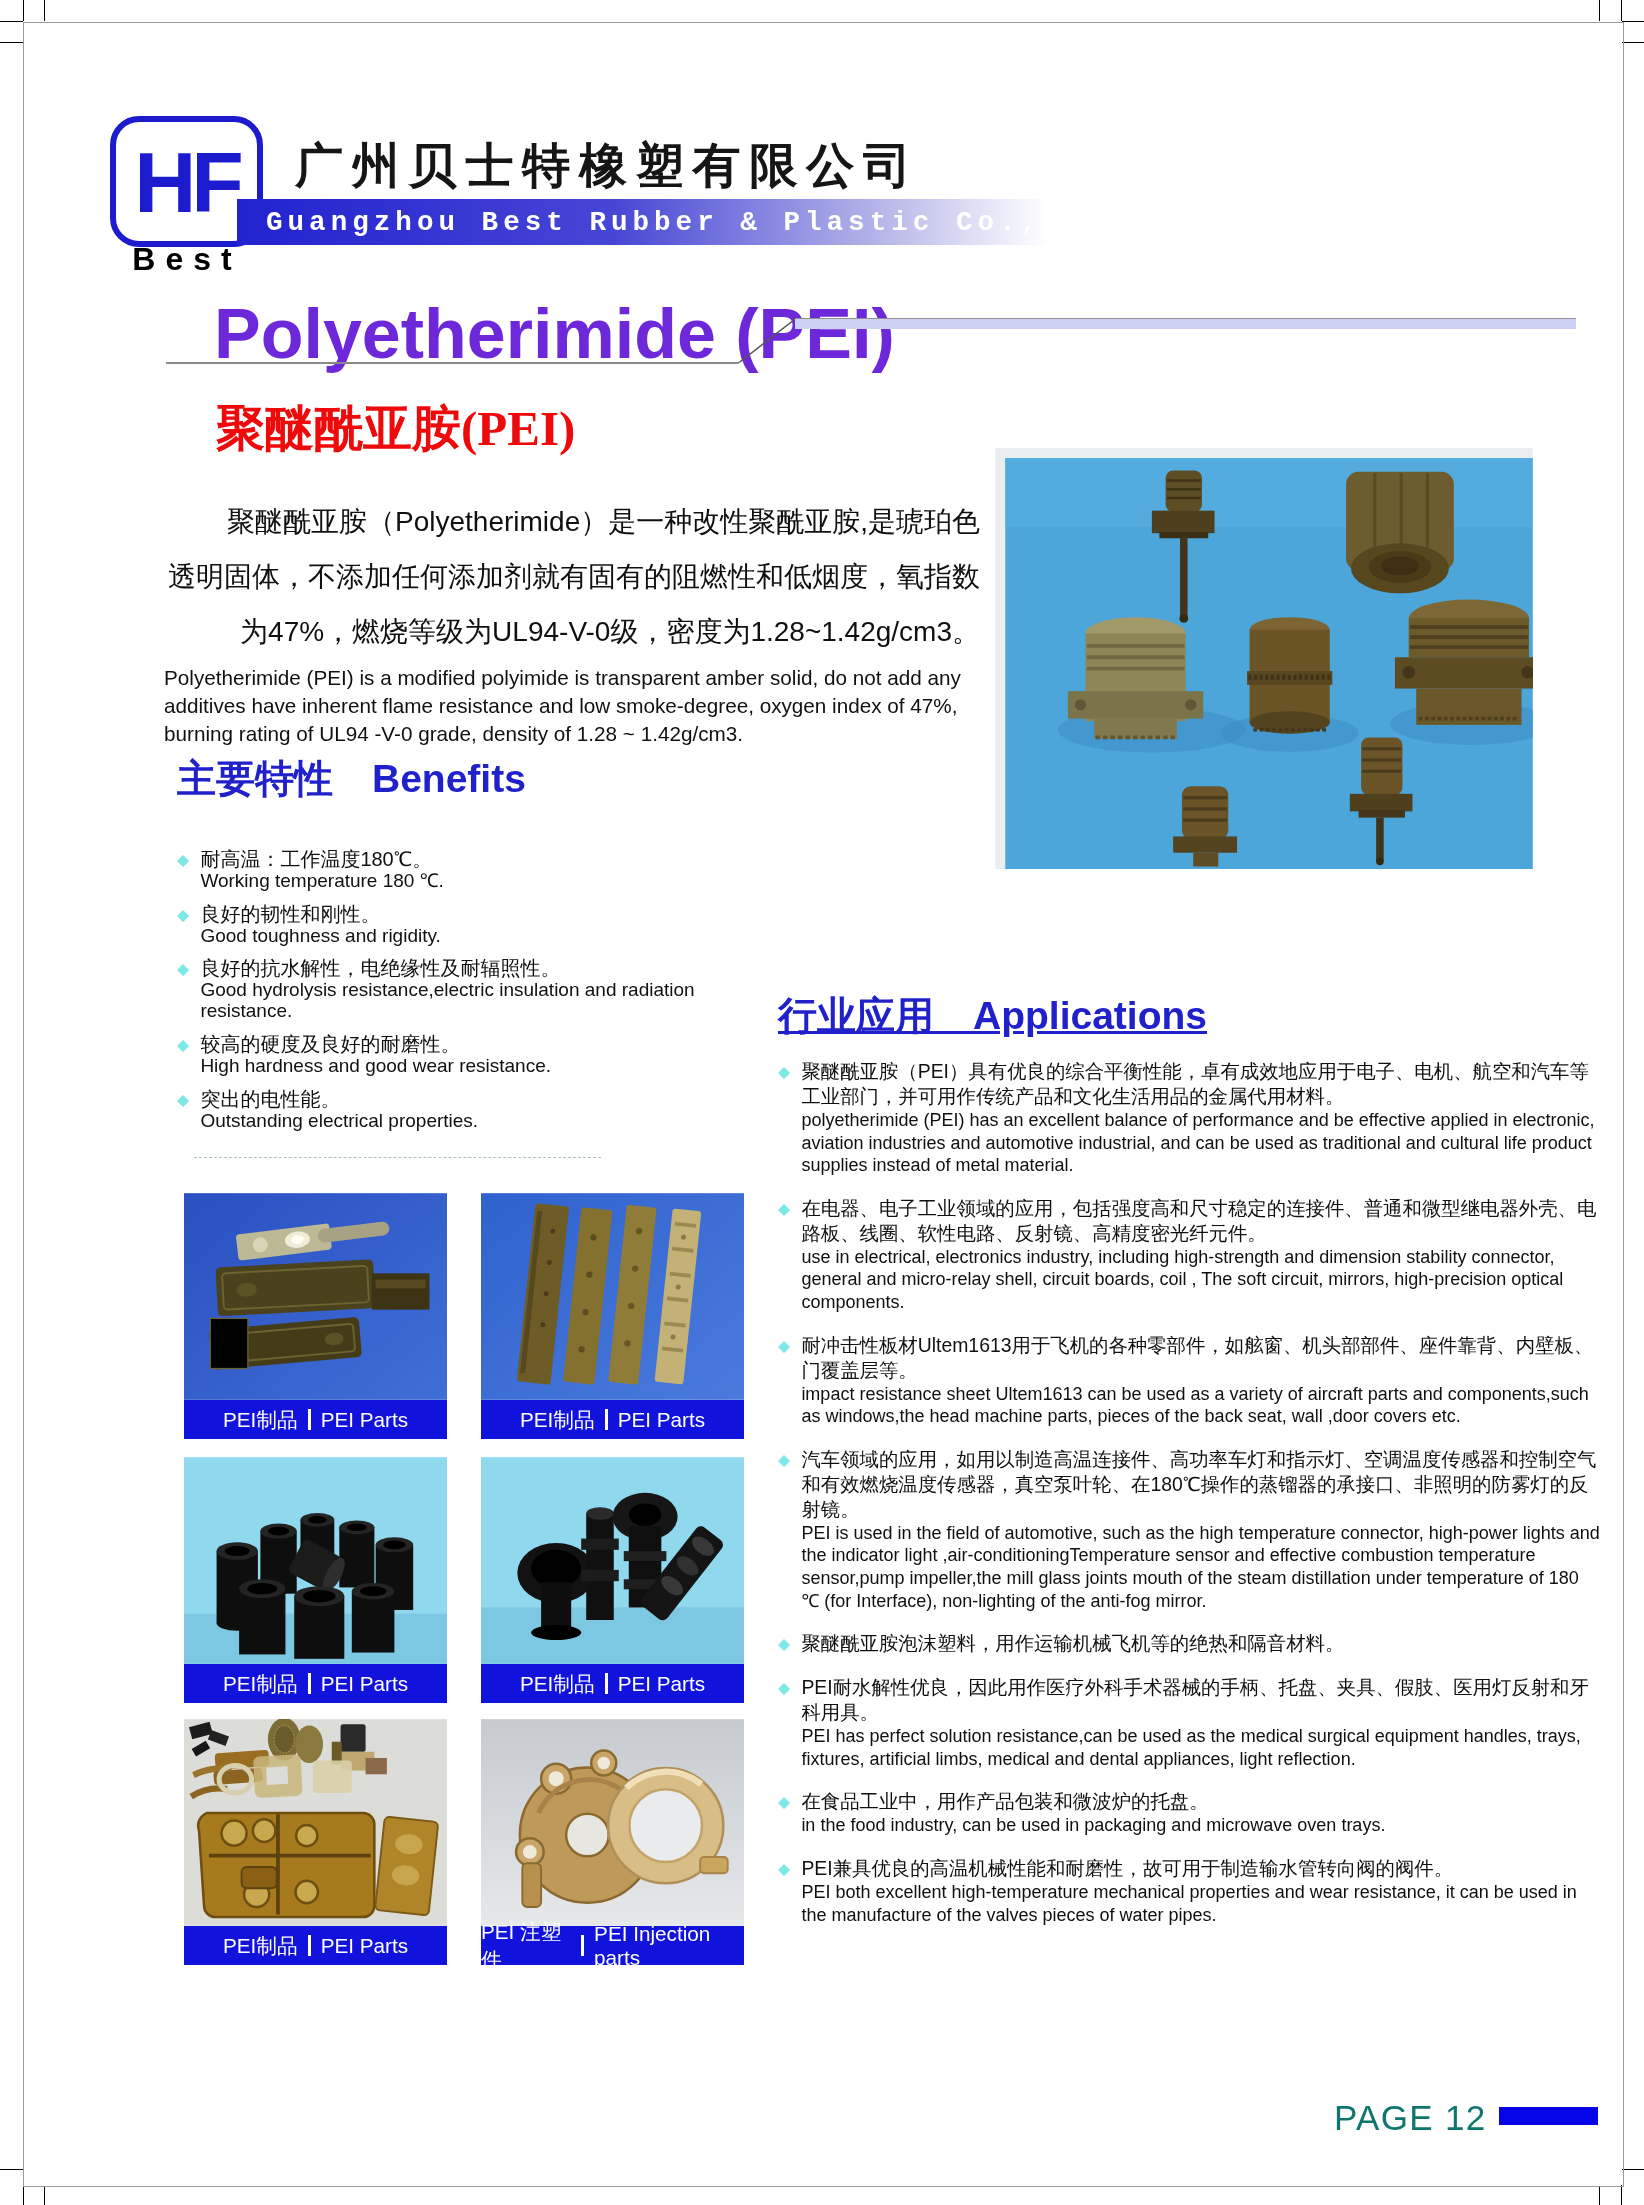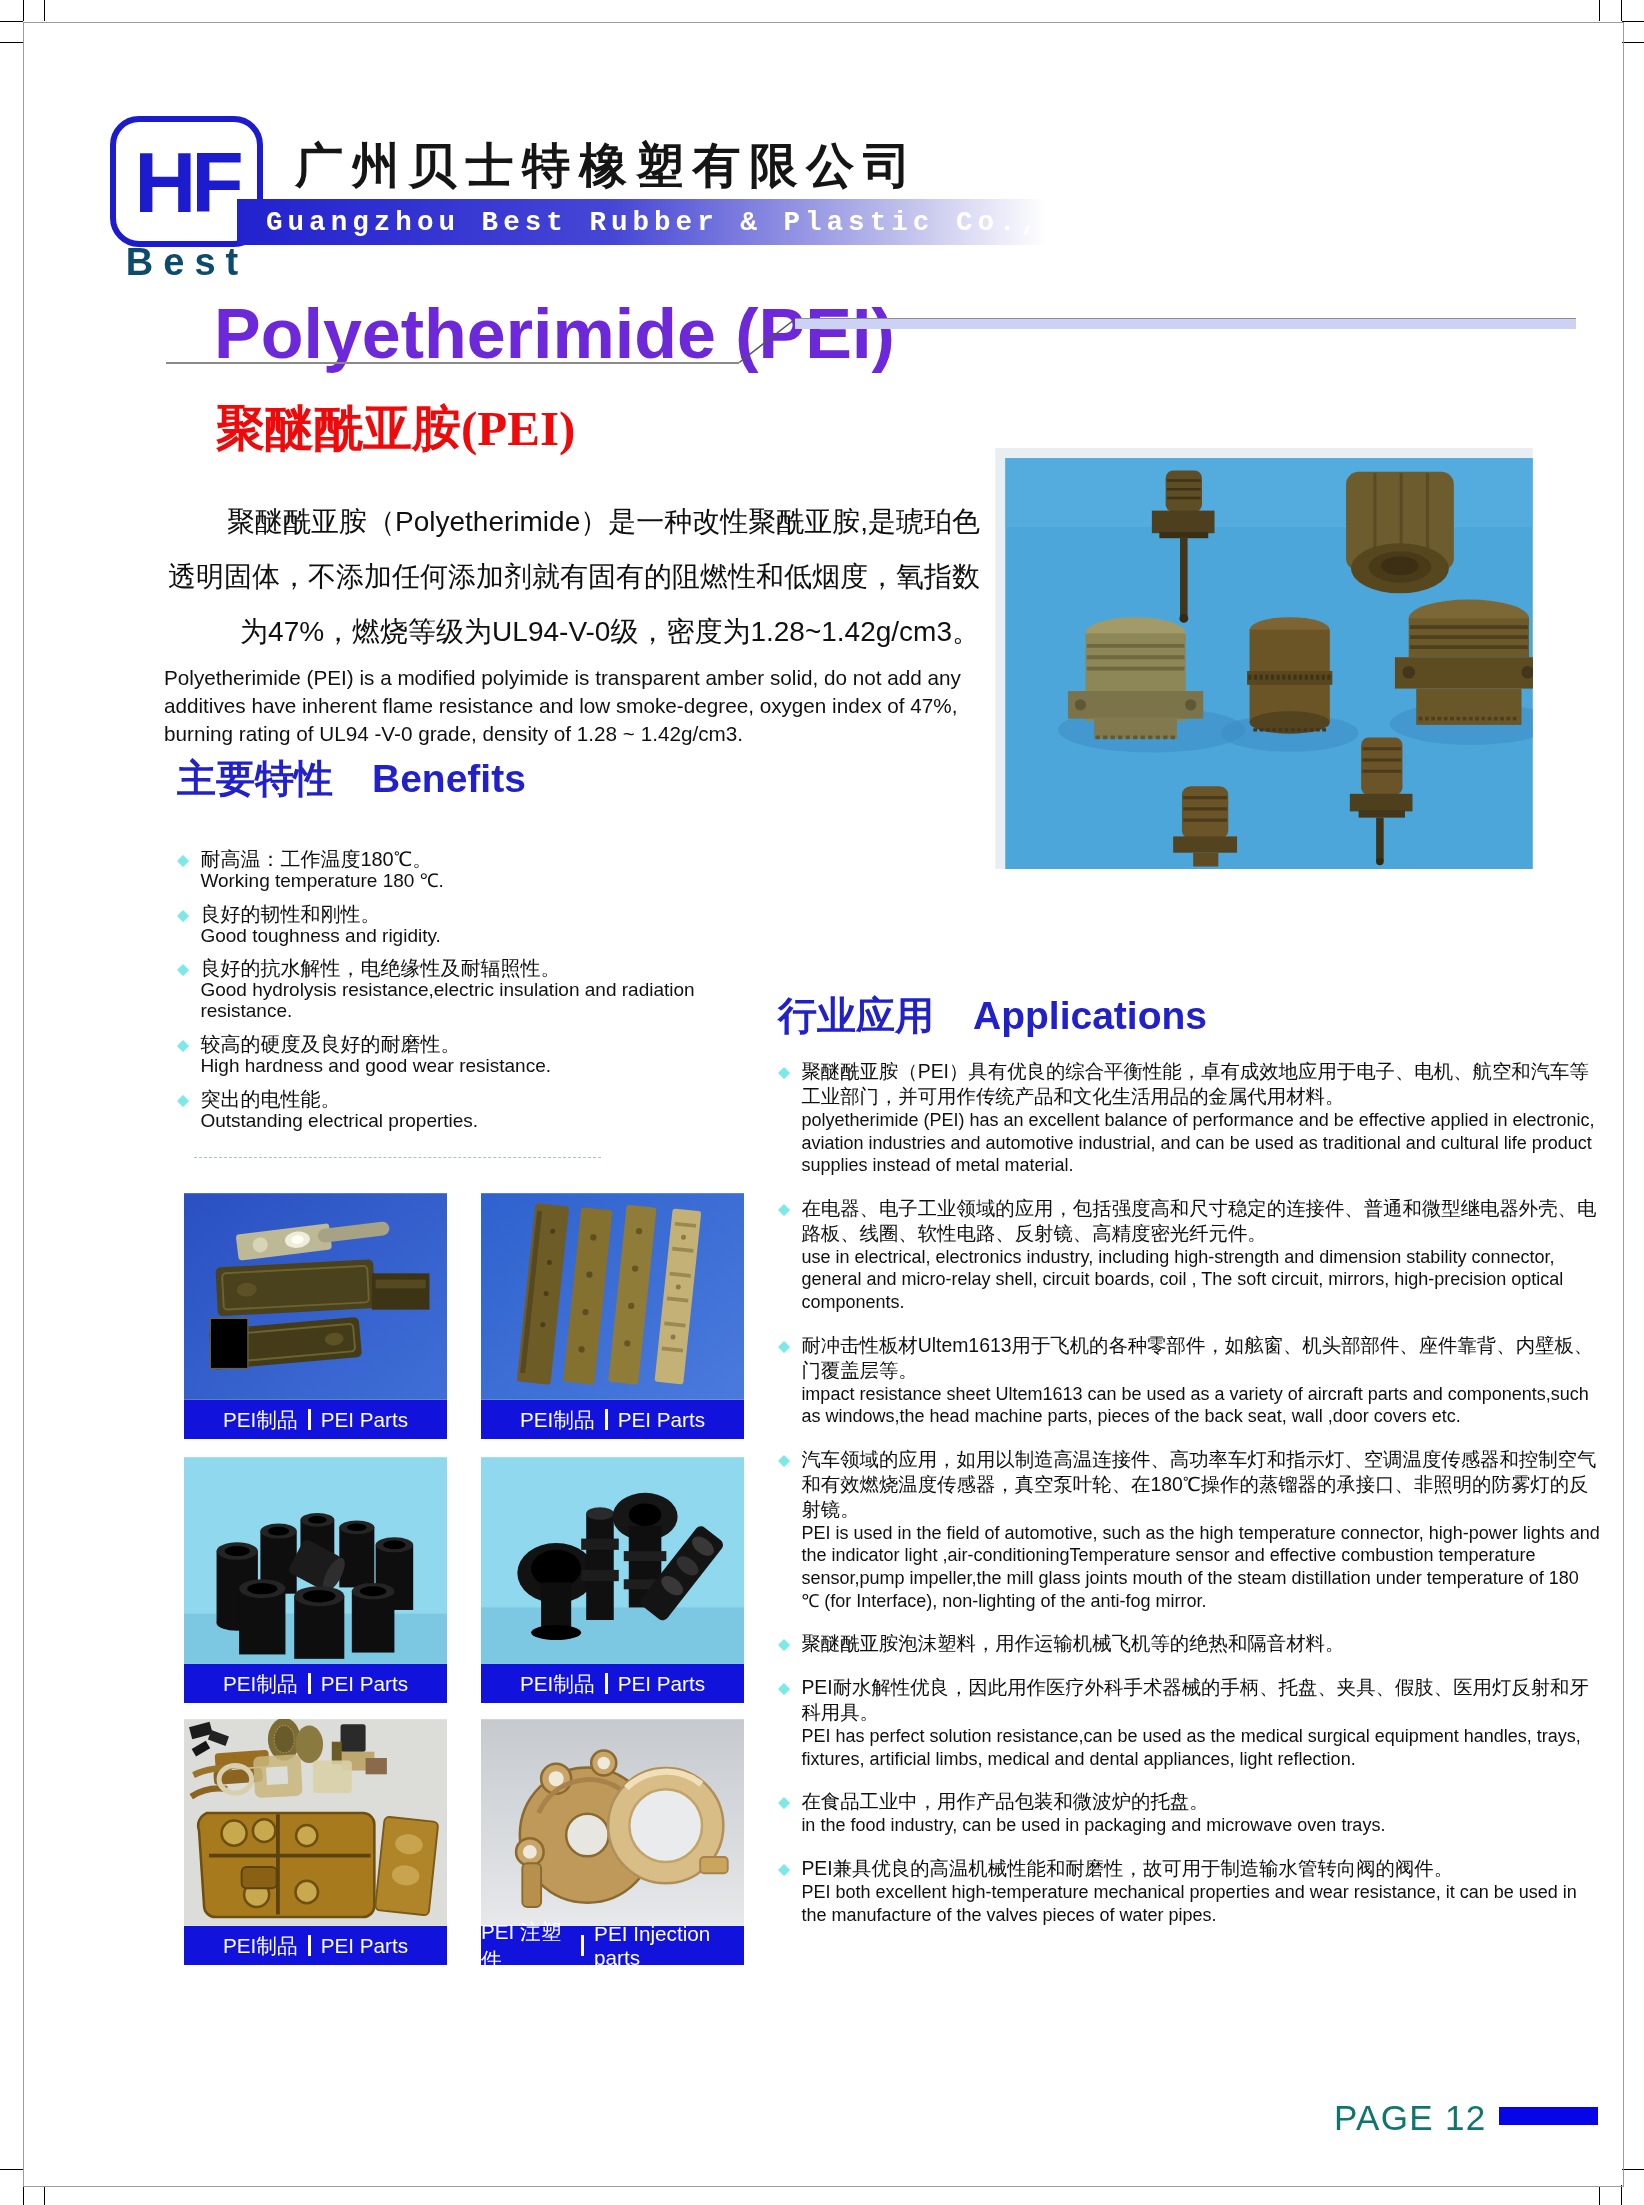--- a/index.html
+++ b/index.html
@@ -5,22 +5,22 @@
   html,body{margin:0;padding:0;background:#fff;}
   .page{position:relative;width:1644px;height:2205px;background:#ffffff;overflow:hidden;
         font-family:"Liberation Sans",sans-serif;color:#101010;}
   .mark{position:absolute;background:#000;}
   .frame{position:absolute;left:22.6px;top:22px;width:1599px;height:2163px;border:0.6px solid #9c9c9c;}
 
   
   .logo-box{position:absolute;left:110px;top:116px;width:141px;height:119px;border:6.9px solid #1c1cce;
             border-radius:29px;display:flex;align-items:center;justify-content:center;background:#fff;}
   .logo-hf{font-size:86px;font-weight:bold;color:#1c1cce;letter-spacing:-5px;line-height:1;}
-  .logo-best{position:absolute;left:115px;top:241px;width:144px;text-align:center;font-size:38px;
-             color:#0c4a6e;letter-spacing:10px;font-weight:600;}
+  .logo-best{position:absolute;left:115px;top:241px;width:144px;text-align:center;font-size:32px;
+             color:#000000;letter-spacing:10px;font-weight:600;}
   .company-cn{position:absolute;left:257px;top:134px;font-size:48px;color:#151515;letter-spacing:8.8px;font-weight:600;padding-left:38px;}
   .banner{position:absolute;left:237px;top:199px;width:835px;height:46px;
           background:linear-gradient(90deg,#2222cf 0%,#4646d5 45%,#b9b9ea 78%,#ffffff 97%);
           display:flex;align-items:center;padding-left:29px;box-sizing:border-box;}
   .banner-text{font-family:"Liberation Mono",monospace;font-size:27.6px;color:#ffffff;letter-spacing:5px;
                font-weight:bold;white-space:nowrap;}
 
   
   .title-en{position:absolute;left:214px;top:306px;font-size:70px;line-height:56px;font-weight:bold;color:#6d28d9;}
   .title-underline{position:absolute;left:166px;top:362px;width:573px;height:1.9px;background:#8a8a8a;}
@@ -28,21 +28,21 @@
   .deco-bar{position:absolute;left:795px;top:318px;width:781px;height:10px;background:#cdd1f3;border-top:1.9px solid #8f8f8f;}
   .title-cn{position:absolute;left:216px;top:396px;font-size:49px;font-weight:bold;color:#ee0a0a;font-family:Liberation Serif, serif;}
 
   
   .intro-cn{position:absolute;left:168px;top:494px;width:812px;margin:0;font-size:28px;line-height:55px;text-indent:2em;text-align:right;}
   .intro-en{position:absolute;left:164px;top:664px;width:833px;margin:0;font-size:20.7px;line-height:28px;}
 
   
   .sec-title{position:absolute;margin:0;font-size:39px;font-weight:600;color:#2121cc;}
   .benefits-title{left:177px;top:752px;}
-  .apps-title{left:778px;top:989px;}
+  .apps-title{left:778px;top:989px;text-decoration:underline;}
 
   
   .blist{position:absolute;display:flex;flex-direction:column;}
   .benefits-list{left:177px;top:847px;width:614px;gap:10px;}
   .apps-list{left:778px;top:1059px;width:822px;gap:19px;}
   .b-item{display:flex;gap:11.3px;}
   .diamond{color:#7ce8e8;font-size:15.7px;line-height:25px;flex:0 0 auto;}
   .b-cn{font-size:20px;line-height:24px;}
   .b-en{font-size:19px;line-height:20.7px;}
   .a-cn{font-size:19.4px;line-height:25px;}

